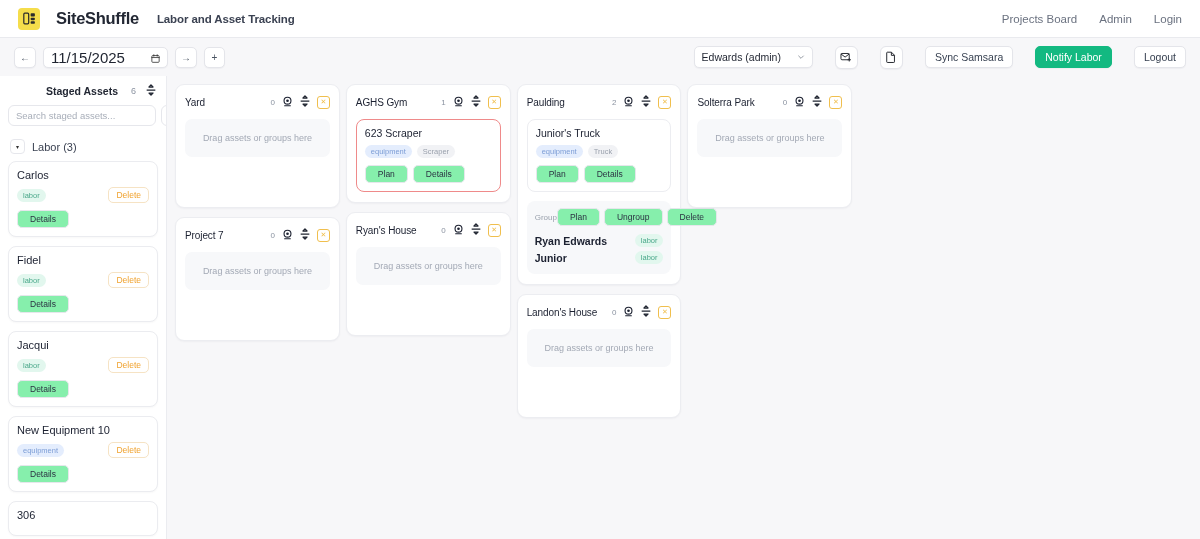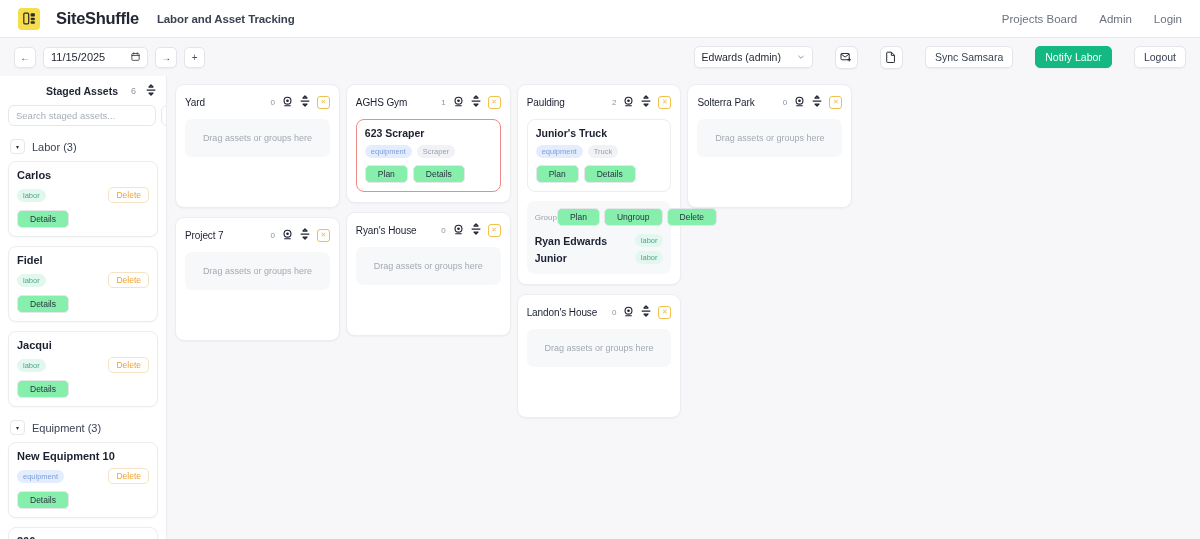--- a/index.html
+++ b/index.html
@@ -51,21 +51,21 @@
     height: 21px; min-width: 21px;
     background: #fff; border: 1px solid #e4e5ea; border-radius: 5px;
     display: inline-flex; align-items: center; justify-content: center;
     font-size: 10px; color: #4b5563; padding: 0 5px;
     box-shadow: 0 1px 1px rgba(16,24,40,.04);
     cursor: pointer;
   }
   .date-box {
     height: 21px; background: #fff; border: 1px solid #e4e5ea; border-radius: 5px;
     display: inline-flex; align-items: center; gap: 26px;
-    padding: 0 7px; font-size: 11px; color: #1f2430;
+    padding: 0 7px; font-size: 15px; color: #1f2430;
     box-shadow: 0 1px 1px rgba(16,24,40,.04);
   }
   .toolbar-right { margin-left: auto; display: flex; align-items: center; gap: 22px; }
   .select-box {
     height: 22px; background: #fff; border: 1px solid #e4e5ea; border-radius: 5px;
     display: inline-flex; align-items: center; gap: 16px;
     padding: 0 7px; font-size: 10.5px; color: #1f2430;
     box-shadow: 0 1px 1px rgba(16,24,40,.04); cursor: pointer;
   }
   .icon-btn {
@@ -121,21 +121,21 @@
     background: #fff; display: inline-flex; align-items: center; justify-content: center;
     font-size: 6px; color: #333; cursor: pointer;
   }
   .group-label { font-size: 11px; color: #3b4252; }
 
   .asset-card {
     border: 1px solid #ebecf0; border-radius: 8px; background: #fff;
     padding: 7px 8px 8px 8px; margin-bottom: 9px;
     box-shadow: 0 1px 2px rgba(16,24,40,.03);
   }
-  .asset-name { font-size: 11px; font-weight: 700; color: #1b2030; margin-bottom: 6px; }
+  .asset-name { font-size: 11px; font-weight: 400; color: #1b2030; margin-bottom: 6px; }
   .tag-row { display: flex; align-items: center; flex-wrap: wrap; gap: 5px; margin-bottom: 7px; }
   .tag {
     font-size: 7.5px; border-radius: 9px; padding: 2px 6px; white-space: nowrap; line-height: 1.2;
   }
   .tag.labor { background: #e2f7ee; color: #4aa88a; }
   .tag.equipment { background: #e4edfd; color: #7d9ed6; }
   .tag.neutral { background: #f1f2f5; color: #9aa1ad; }
   .del-link {
     margin-left: auto; font-size: 8.5px; color: #f0a22e;
     border: 1px solid #f6e3c4; border-radius: 5px; padding: 2px 7px;
@@ -306,24 +306,20 @@
         <div class="asset-card">
           <div class="asset-name">Jacqui</div>
           <div class="tag-row">
             <span class="tag labor">labor</span>
             <button class="del-link">Delete</button>
           </div>
           <div class="btn-row">
             <button class="mini-btn">Details</button>
           </div>
         </div>
-        <div class="group-head">
-          <span class="caret">▾</span>
-          <span class="group-label">Equipment (3)</span>
-        </div>
         <div class="asset-card">
           <div class="asset-name">New Equipment 10</div>
           <div class="tag-row">
             <span class="tag equipment">equipment</span>
             <button class="del-link">Delete</button>
           </div>
           <div class="btn-row">
             <button class="mini-btn">Details</button>
           </div>
         </div>

